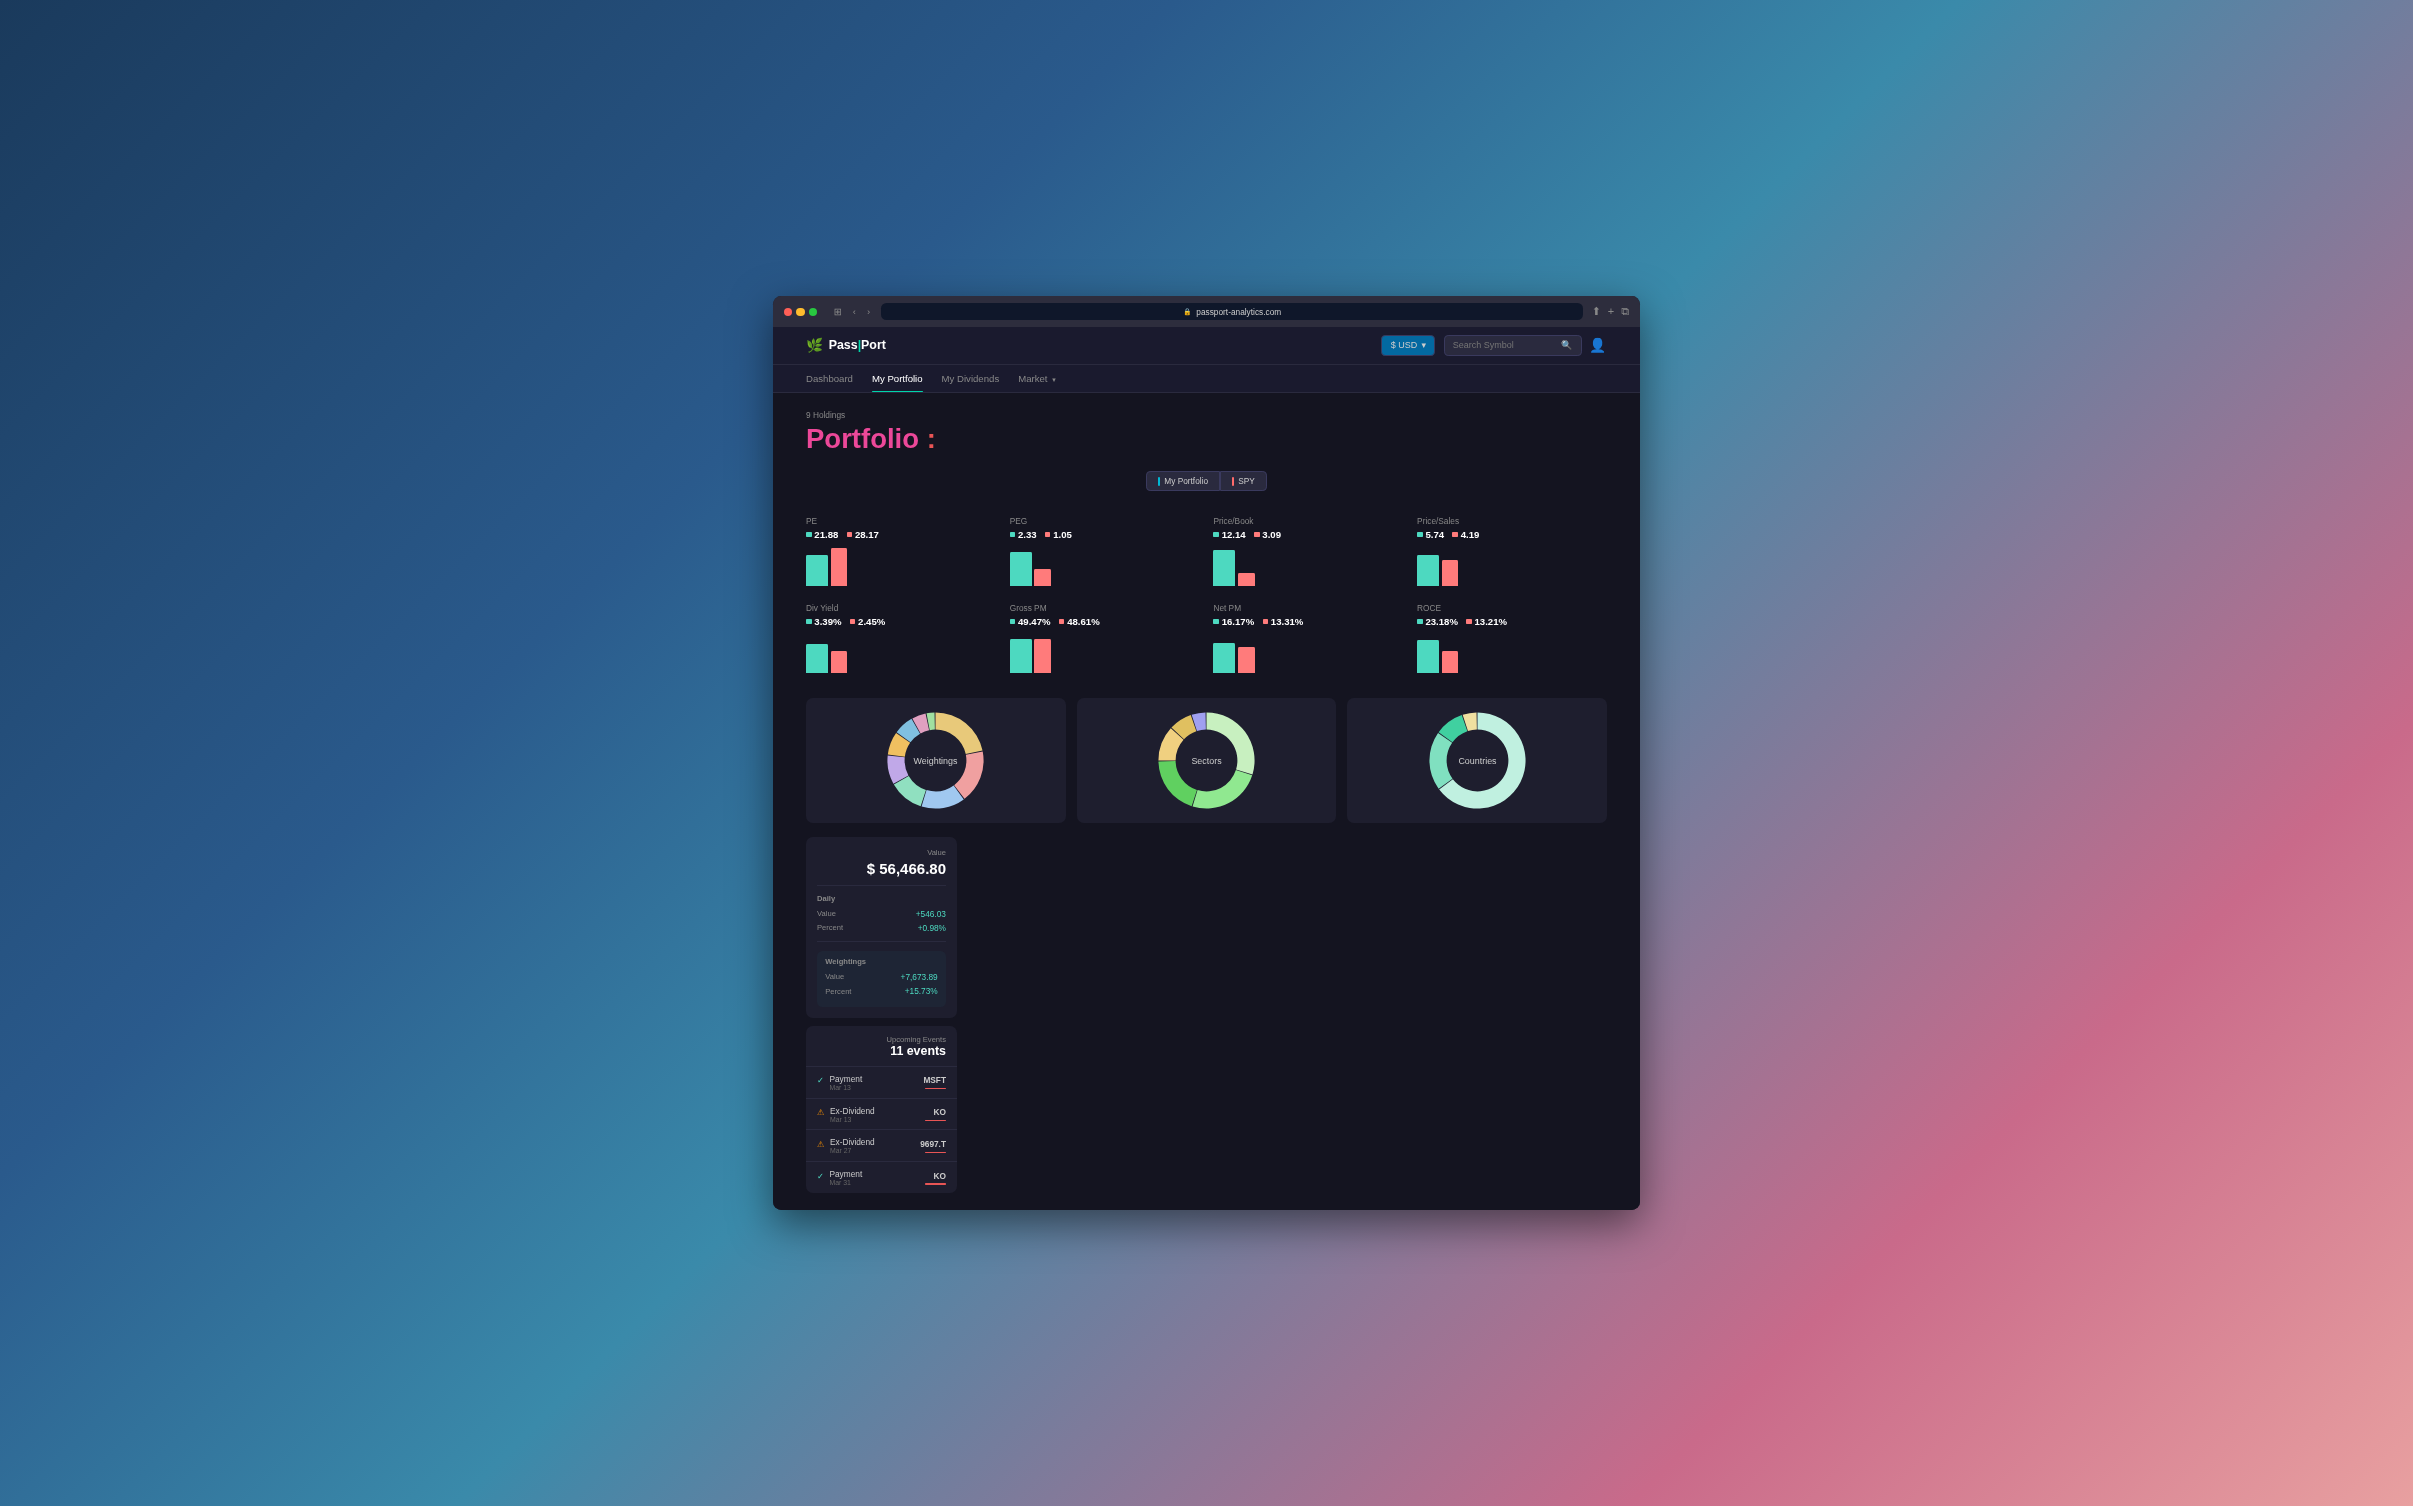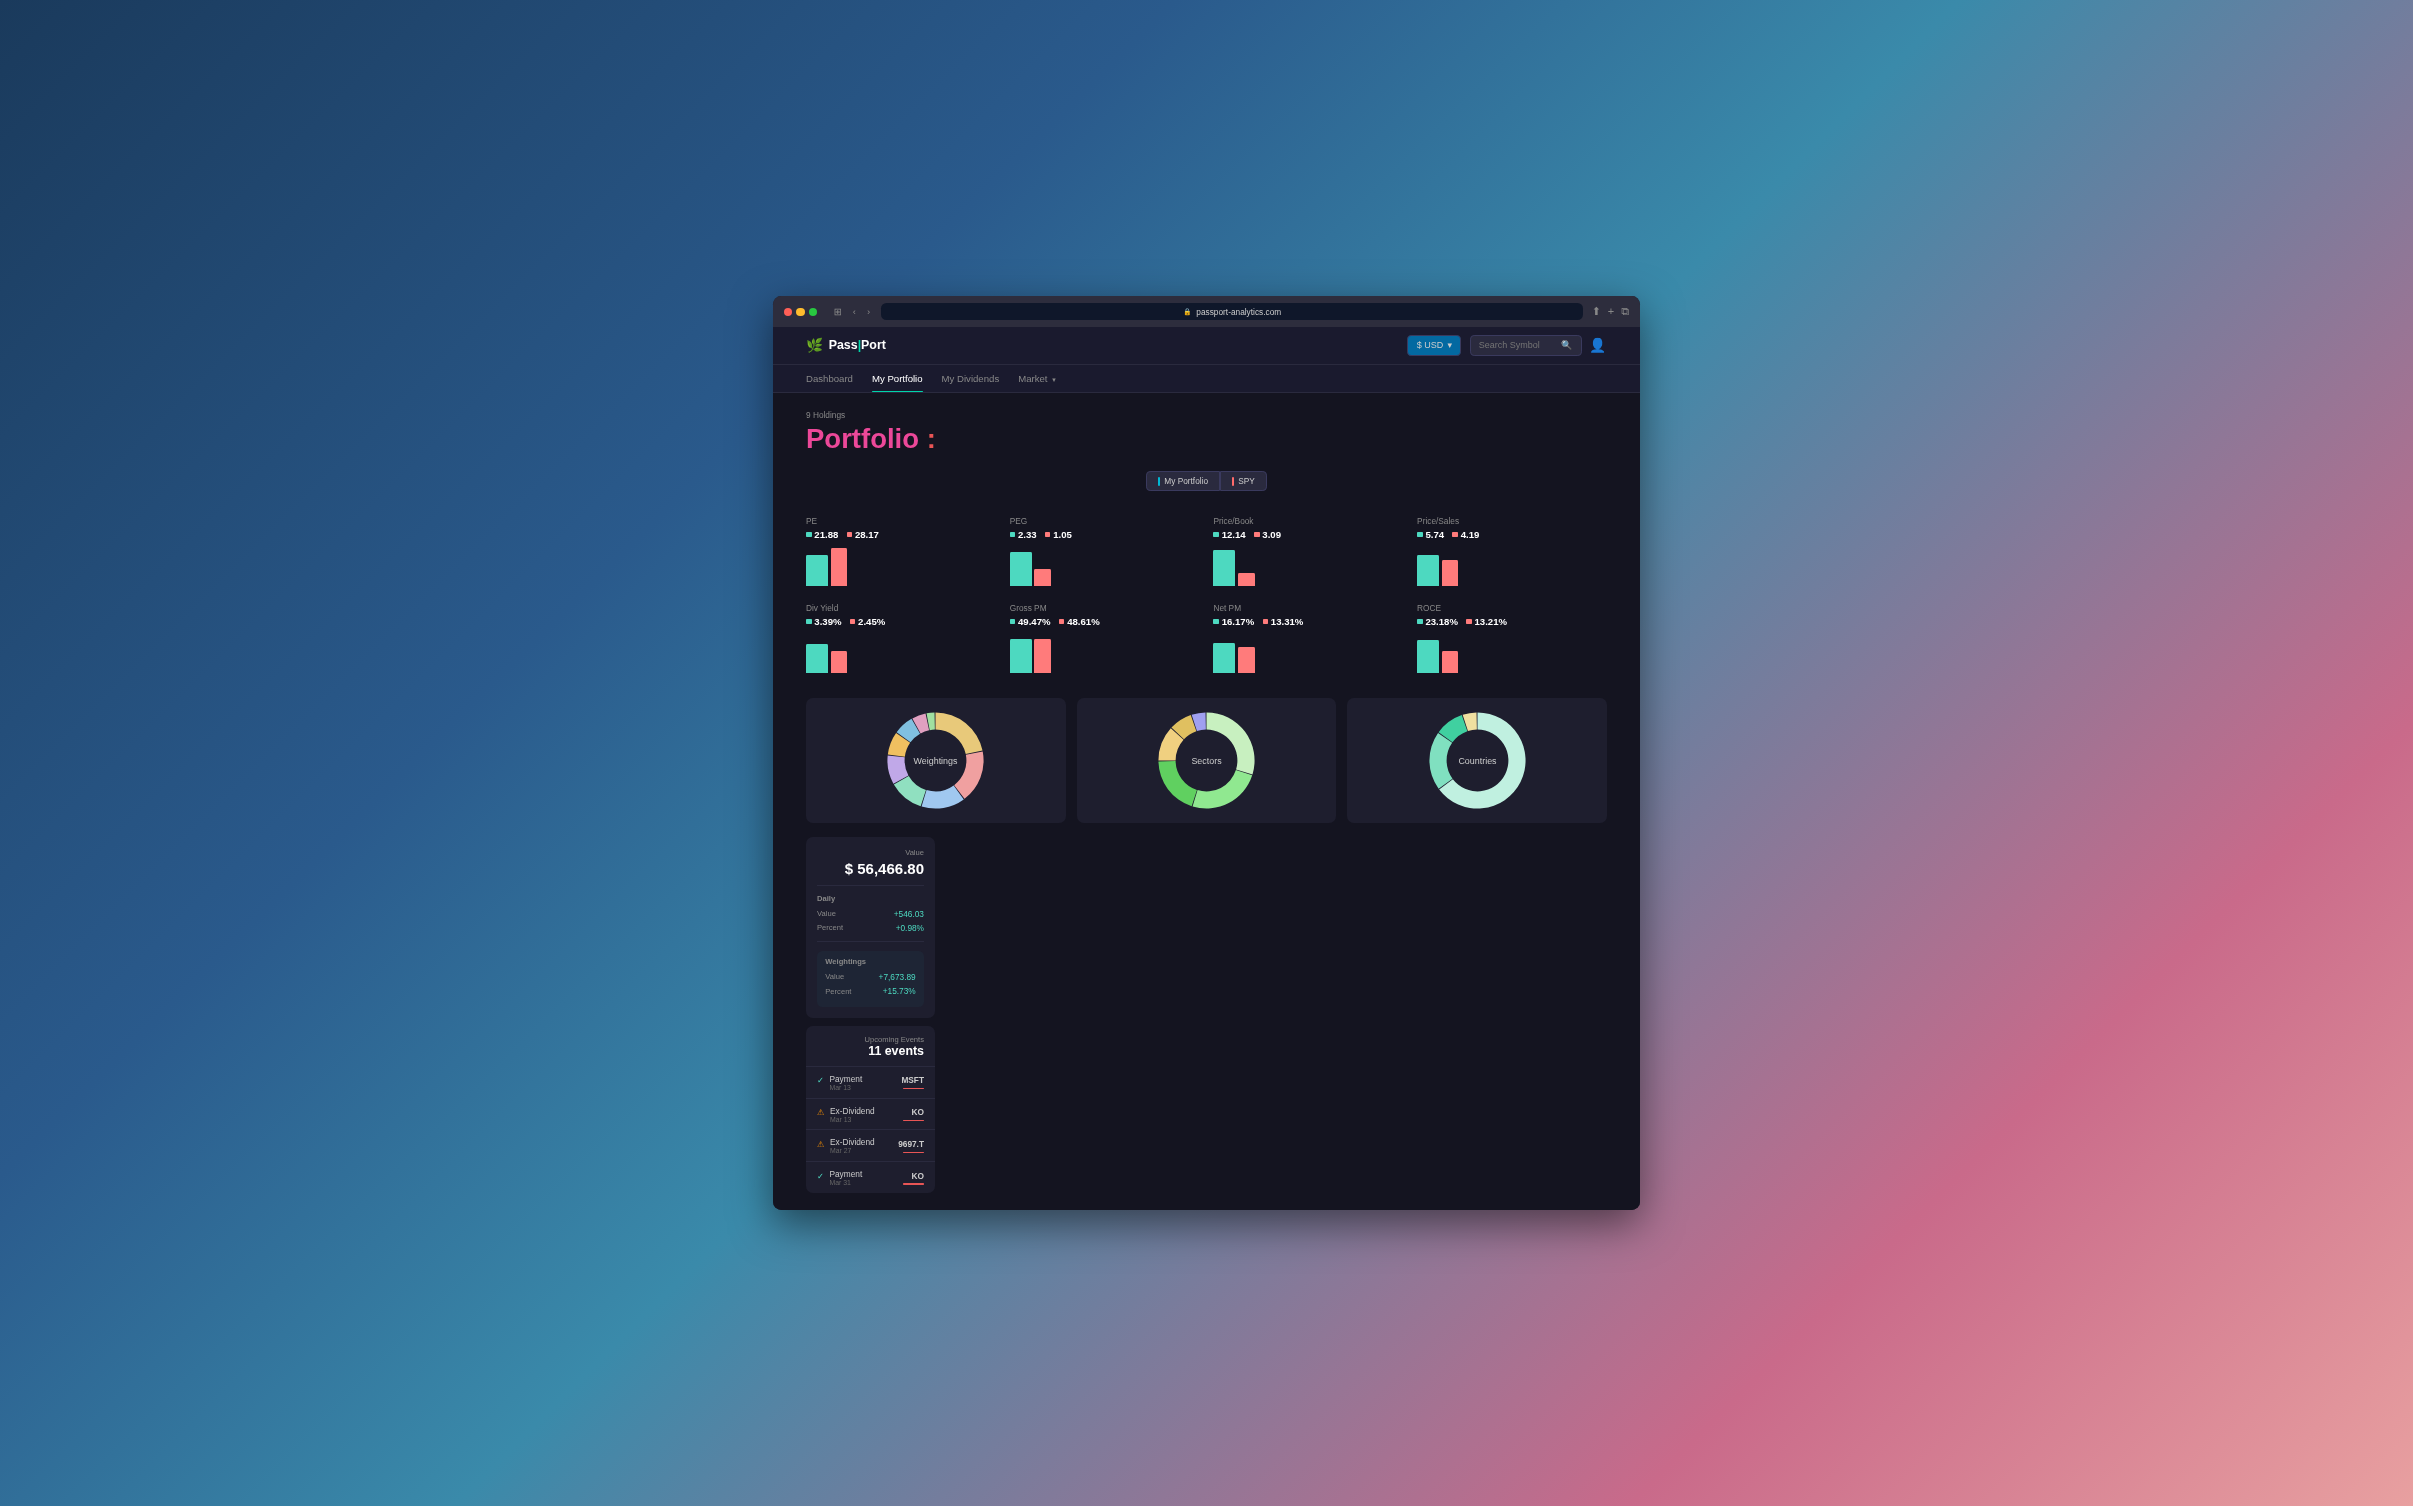--- a/index.html
+++ b/index.html
@@ -80,21 +80,21 @@
       gap: 4.1px;
     }
     .search-bar {
       background: #2a2a3e;
       border: 0.7px solid #3a3a5e;
       border-radius: 4.1px;
       padding: 4.1px 8.3px;
       display: flex;
       align-items: center;
       gap: 9px;
-      width: 112px;
+      width: 138px;
     }
     .search-bar input {
       background: transparent;
       border: none;
       outline: none;
       color: #aaa;
       font-size: 9px;
       width: 100%;
     }
     .search-icon { color: #666; font-size: 9px; }
@@ -130,21 +130,21 @@
     }
     .nav-item .dropdown-arrow { font-size: 6.9px; margin-left: 2.1px; }
     
     .main-content {
       padding: 16.5px 33px;
       display: flex;
       gap: 13.8px;
       flex-direction: column;
     }
     .content-left { flex: 1; }
-    .content-right { width: 129px; }
+    .content-right { width: 151px; }
     
     .page-header { margin-bottom: 16.5px; }
     .holdings-count { color: #888; font-size: 8.3px; margin-bottom: 2.8px; }
     .page-title { font-size: 27.5px; font-weight: 700; color: #fff; }
     .page-title span { color: #ec4899; }
     
     .chart-toggle {
       display: flex;
       align-items: center;
       justify-content: center;

